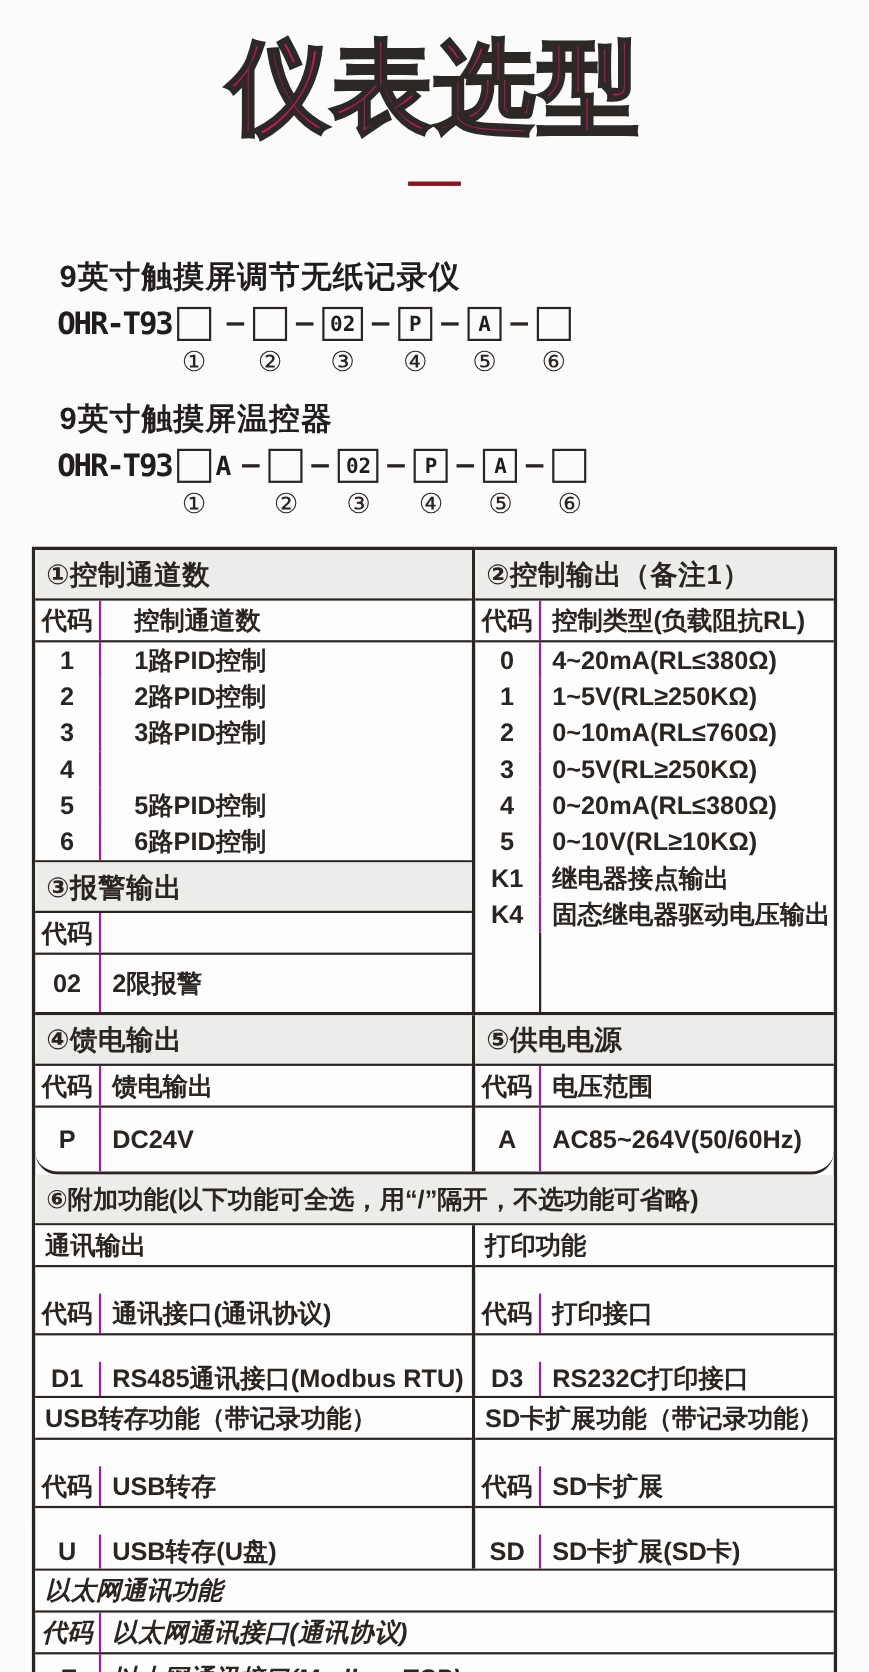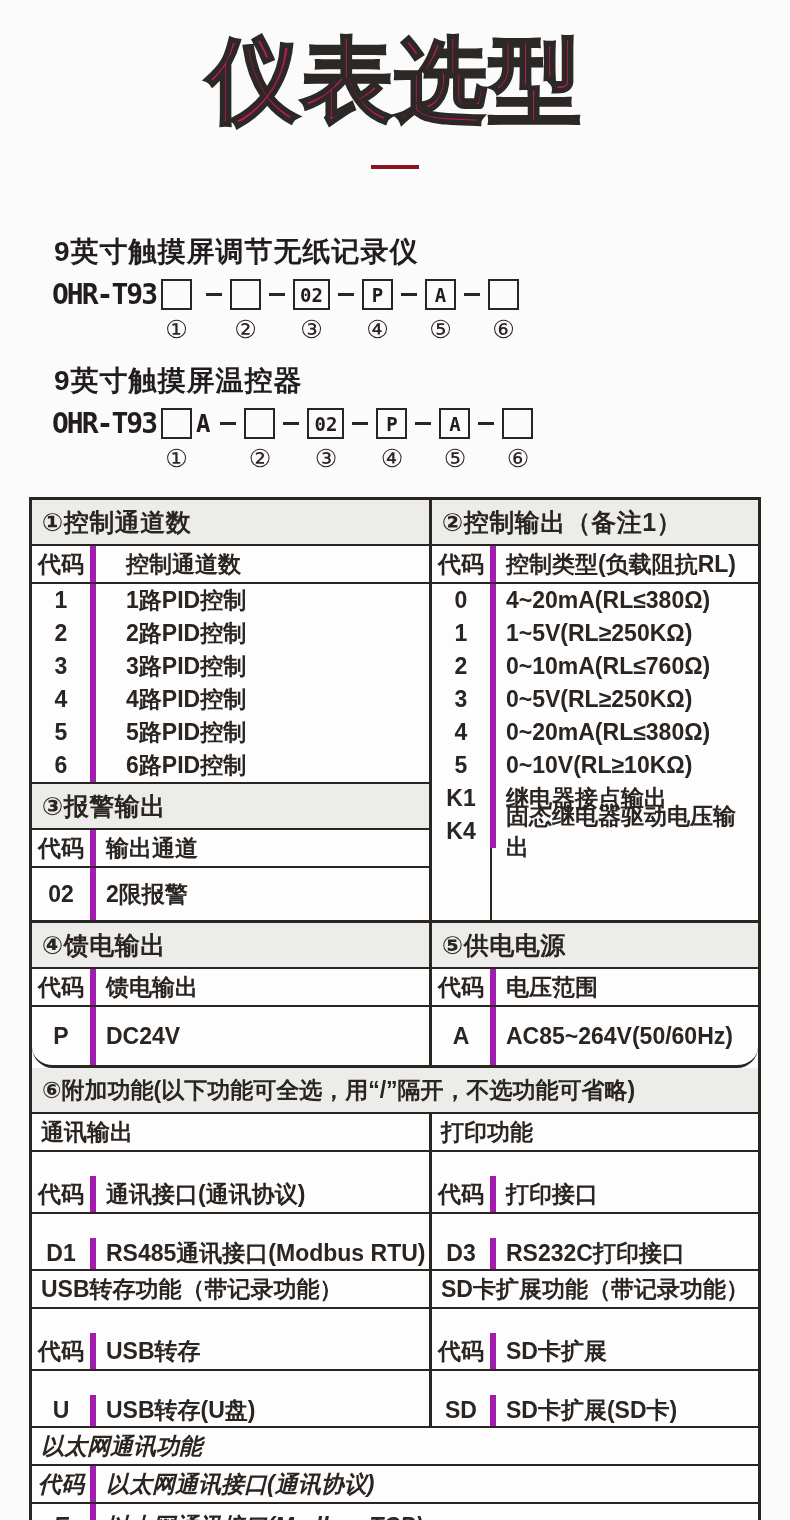--- a/index.html
+++ b/index.html
@@ -75,21 +75,21 @@
   }
   .sec-h.small{font-size:23px;letter-spacing:0;}
   .subhead{
     box-sizing:border-box;height:38px;border-bottom:2px solid #2b2522;
     display:flex;align-items:center;padding:0 9px;
     font-size:23px;font-weight:700;background:#fdfdfd;
   }
   .trow{display:flex;height:33px;}
   .trow.head{height:36px;border-bottom:2px solid #2b2522;}
   .c{display:flex;align-items:center;font-size:23px;font-weight:700;}
-  .c.code{width:58px;min-width:58px;justify-content:center;border-right:6px solid #a21caf;text-align:center;}
+  .c.code{width:58px;min-width:58px;justify-content:center;border-right:2px solid #a21caf;text-align:center;}
   .c.desc{flex:1;padding-left:10px;}
   .indent .c.desc{padding-left:30px;}
   .tbody{display:flex;flex-direction:column;}
   .grow{flex:1;}
   .grow .trow{flex:1;height:auto;}
   .tfill{flex:1;display:flex;}
   .tfill .fcell{width:58px;min-width:58px;border-right:2px solid #2b2522;}
 
   
   .groupA{display:grid;grid-template-columns:400px 1fr;height:420px;border-bottom:3px solid #2b2522;}
@@ -208,37 +208,35 @@
               <div class="trow">
                 <div class="c code">2</div>
                 <div class="c desc">2路PID控制</div>
               </div>
               <div class="trow">
                 <div class="c code">3</div>
                 <div class="c desc">3路PID控制</div>
               </div>
               <div class="trow">
                 <div class="c code">4</div>
-                <div class="c desc">4路PID控制</div>
               </div>
               <div class="trow">
                 <div class="c code">5</div>
                 <div class="c desc">5路PID控制</div>
               </div>
               <div class="trow">
                 <div class="c code">6</div>
                 <div class="c desc">6路PID控制</div>
               </div>
             </div>
         </div>
         <div class="t3">
           <div class="sec-h">③报警输出</div>
           <div class="trow head">
             <div class="c code">代码</div>
-            <div class="c desc">输出通道</div>
           </div>
           <div class="tbody grow">
               <div class="trow">
                 <div class="c code">02</div>
                 <div class="c desc">2限报警</div>
               </div>
             </div>
         </div>
       </div>
       <div class="half-r">

